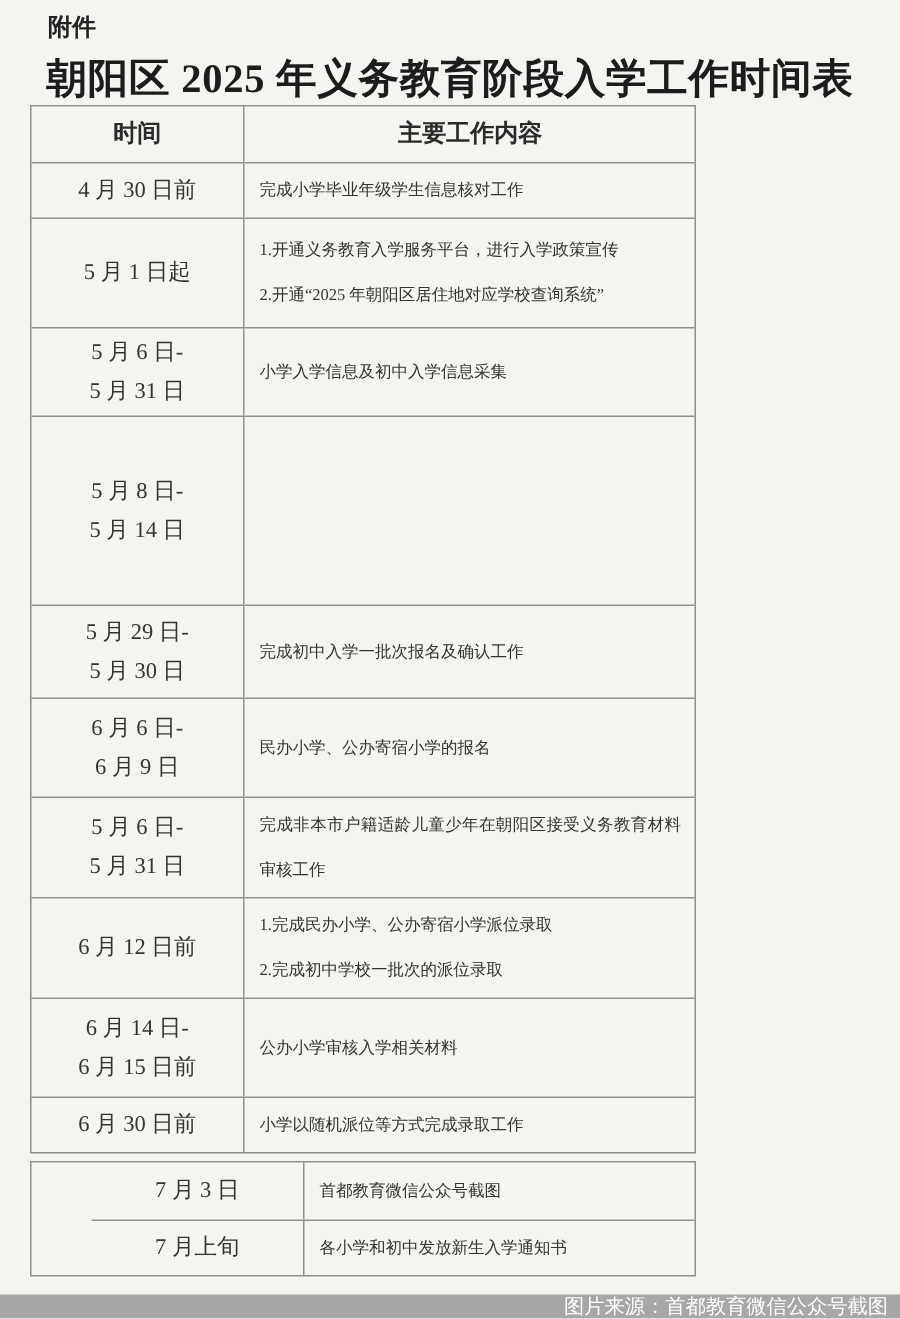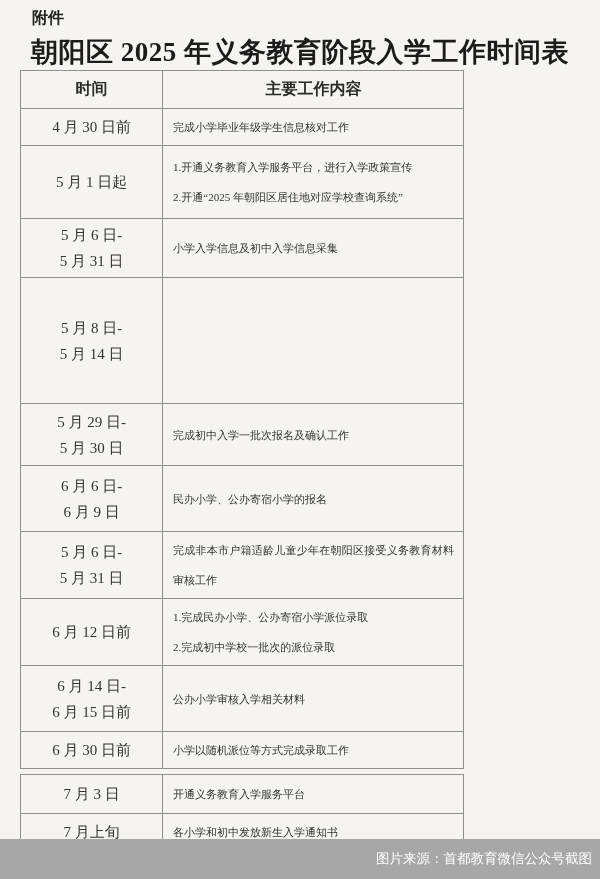--- a/index.html
+++ b/index.html
@@ -25,21 +25,21 @@
     text-align:center;font-size:27px;font-weight:700;color:#1c1c1c;
     letter-spacing:0.5px;
   }
   .tbl{
     position:absolute;left:20px;top:70px;width:444px;
   }
   .seg{
     border:1px solid var(--border);
     background:transparent;
   }
-  .seg + .seg{margin-top:5px;}
+  .seg + .seg{margin-top:5px;padding-left:40px;}
   .row{
     display:flex;
     align-items:stretch;
   }
   .row + .row{border-top:1px solid var(--border);}
   .cell{
     display:flex;flex-direction:column;justify-content:center;
   }
   .cell.time{
     width:142px;flex:0 0 142px;
@@ -52,21 +52,21 @@
     flex:1;
     padding:3px 9px 3px 10px;
     font-size:11px;
   }
   .head{min-height:37px;}
   .head .cell{font-weight:700;font-size:16px;color:#2a2a2a;}
   .head .cell.content{align-items:center;text-align:center;}
   .tline{line-height:26px;white-space:nowrap;}
   .cline{line-height:30px;text-align:justify;}
   .footer{
-    position:absolute;left:0;right:0;bottom:0;height:40px;
+    position:absolute;left:0;right:0;bottom:0;height:16px;
     background:var(--bar);
     display:flex;align-items:center;justify-content:flex-end;
     padding-right:8px;
   }
   .footer span{
     color:#ffffff;
     font-family:"Liberation Sans","DejaVu Sans",sans-serif;
     font-size:13.5px;
   }
 </style>
@@ -167,21 +167,21 @@
           <div class="cline">小学以随机派位等方式完成录取工作</div>
         </div>
       </div>
     </div>
   <div class="seg" id="seg2">
       <div class="row" style="min-height: 38px;">
         <div class="cell time">
           <div class="tline">7 月 3 日</div>
         </div>
         <div class="cell content">
-          <div class="cline">开通义务教育入学服务平台</div>
+          <div class="cline">首都教育微信公众号截图</div>
         </div>
       </div>
       <div class="row" style="min-height: 36px;">
         <div class="cell time">
           <div class="tline">7 月上旬</div>
         </div>
         <div class="cell content">
           <div class="cline">各小学和初中发放新生入学通知书</div>
         </div>
       </div>

